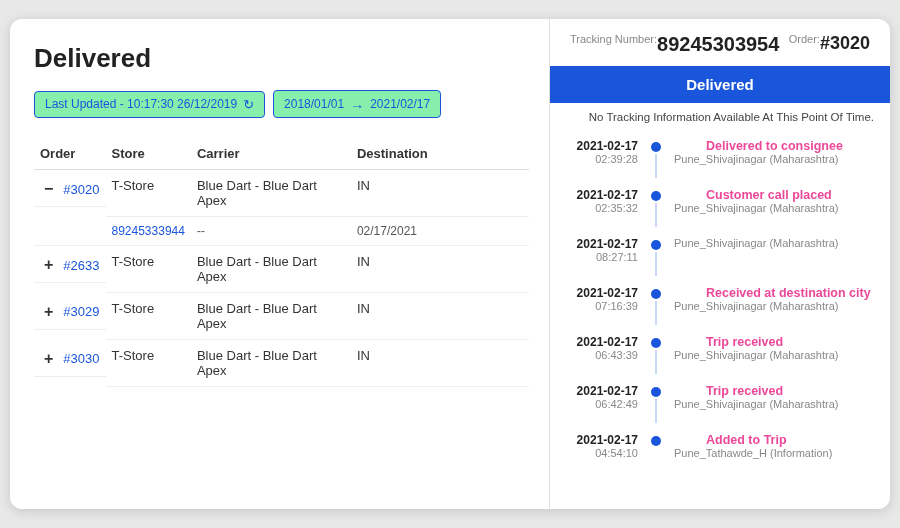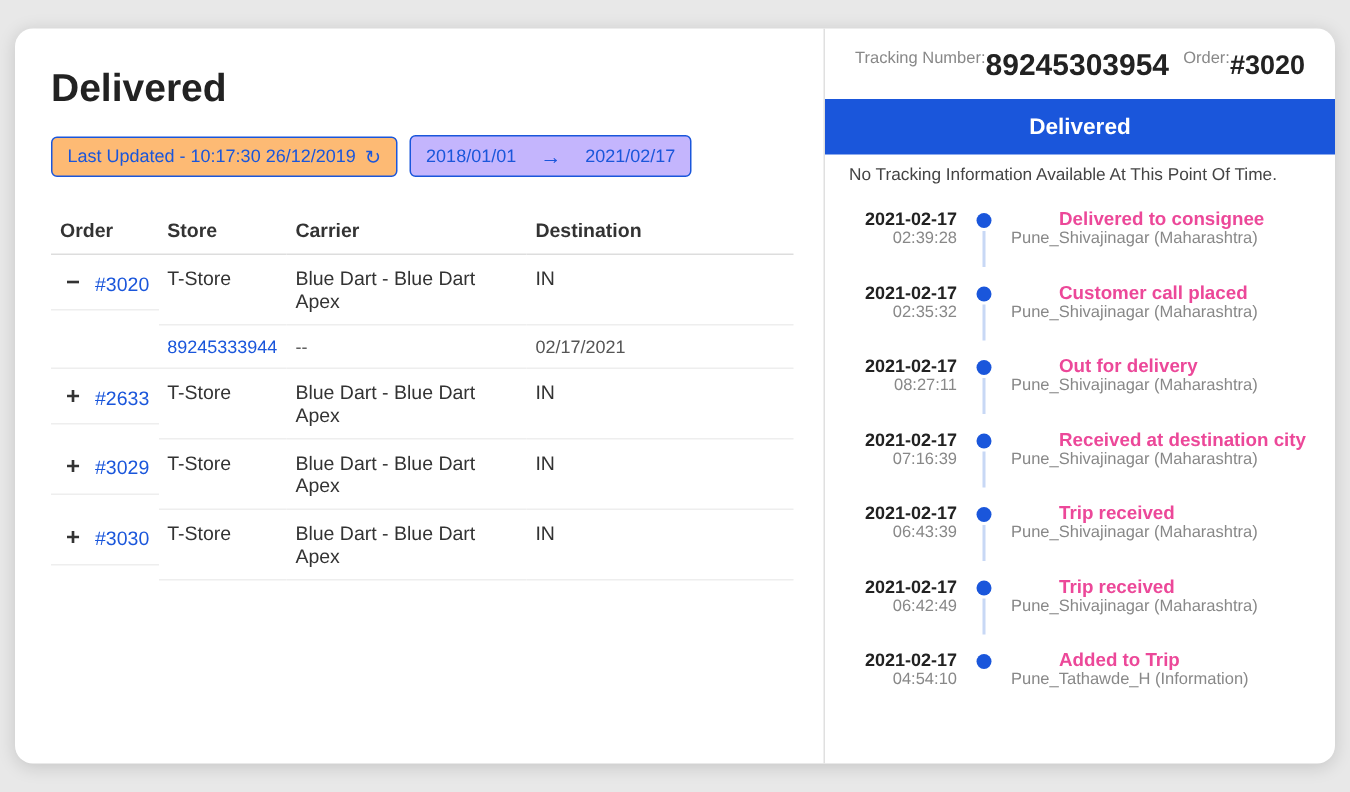--- a/index.html
+++ b/index.html
@@ -38,42 +38,42 @@
       align-items: center;
       gap: 8px;
       margin-bottom: 20px;
     }
     .filter-btn {
       border: 1.5px solid #1a56db;
       border-radius: 4px;
       padding: 5px 10px;
       font-size: 12px;
       color: #1a56db;
-      background: #fdba74;
+      background: #86efac;
       cursor: pointer;
       display: flex;
       align-items: center;
       gap: 6px;
     }
     .refresh-icon {
       display: inline-block;
       font-size: 13px;
       color: #1a56db;
     }
     .date-range-btn {
       border: 1.5px solid #1a56db;
       border-radius: 4px;
       padding: 5px 10px;
       font-size: 12px;
       color: #1a56db;
-      background: #c4b5fd;
+      background: #86efac;
       cursor: pointer;
       display: flex;
       align-items: center;
-      gap: 16px;
+      gap: 6px;
     }
     .arrow-right { color: #1a56db; font-size: 14px; }
 
     
     .orders-table {
       width: 100%;
       border-collapse: collapse;
     }
     .orders-table th {
       text-align: left;
@@ -164,21 +164,21 @@
       text-align: center;
       font-size: 15px;
       font-weight: 600;
       padding: 10px 0;
       margin: 0 0 8px 0;
     }
     .no-tracking-msg {
       font-size: 11.5px;
       color: #444;
       padding: 0 16px 10px 16px;
-      text-align: left;
+      text-align: right;
     }
     .timeline {
       flex: 1;
       overflow-y: auto;
       padding: 6px 16px 16px 16px;
     }
     .timeline-item {
       display: flex;
       align-items: flex-start;
       margin-bottom: 10px;
@@ -363,21 +363,20 @@
         <div class="timeline-item">
           <div class="timeline-date-block">
             <div class="timeline-date">2021-02-17</div>
             <div class="timeline-time">08:27:11</div>
           </div>
           <div class="timeline-dot-col">
             <div class="timeline-dot"></div>
             <div class="timeline-line"></div>
           </div>
           <div class="timeline-content">
-            <div class="timeline-event">Out for delivery</div>
             <div class="timeline-location">Pune_Shivajinagar (Maharashtra)</div>
           </div>
         </div>
         <div class="timeline-item">
           <div class="timeline-date-block">
             <div class="timeline-date">2021-02-17</div>
             <div class="timeline-time">07:16:39</div>
           </div>
           <div class="timeline-dot-col">
             <div class="timeline-dot"></div>

